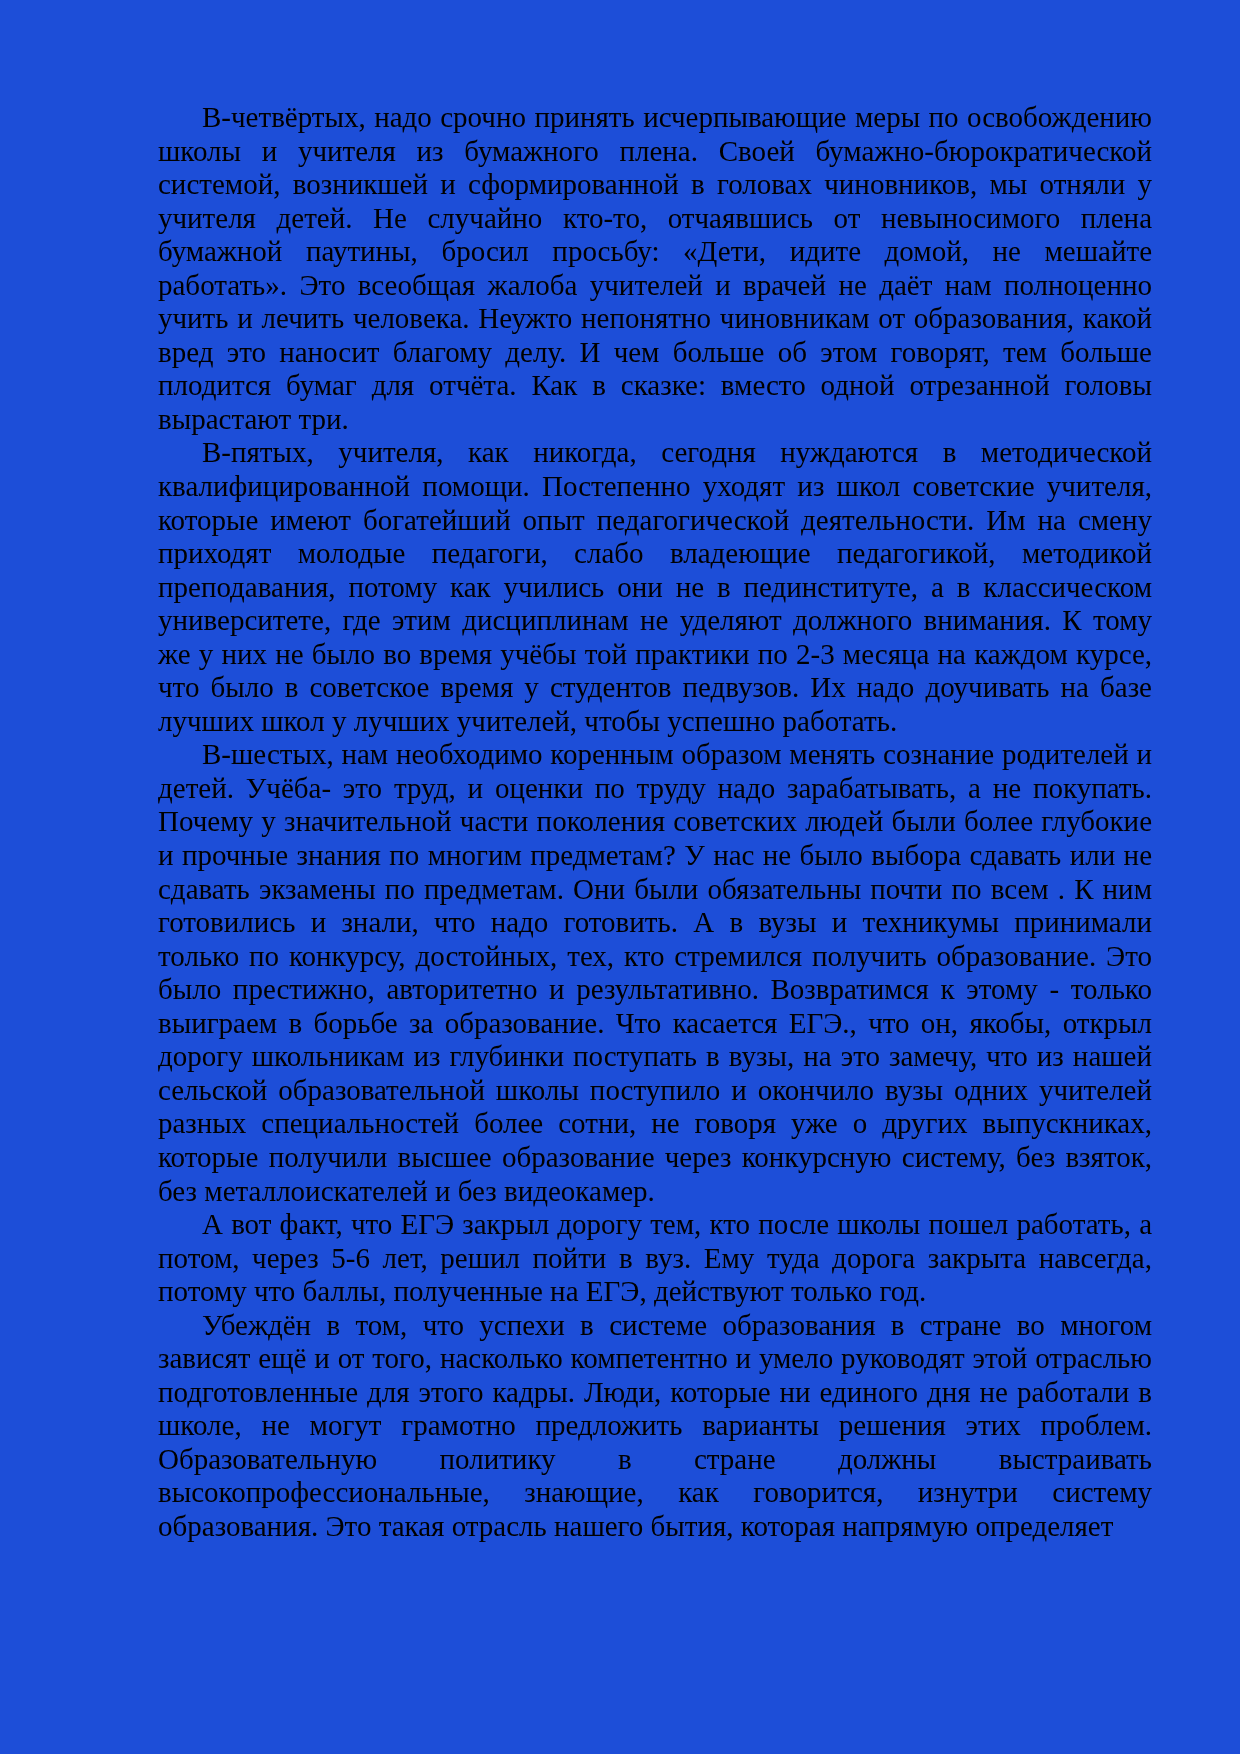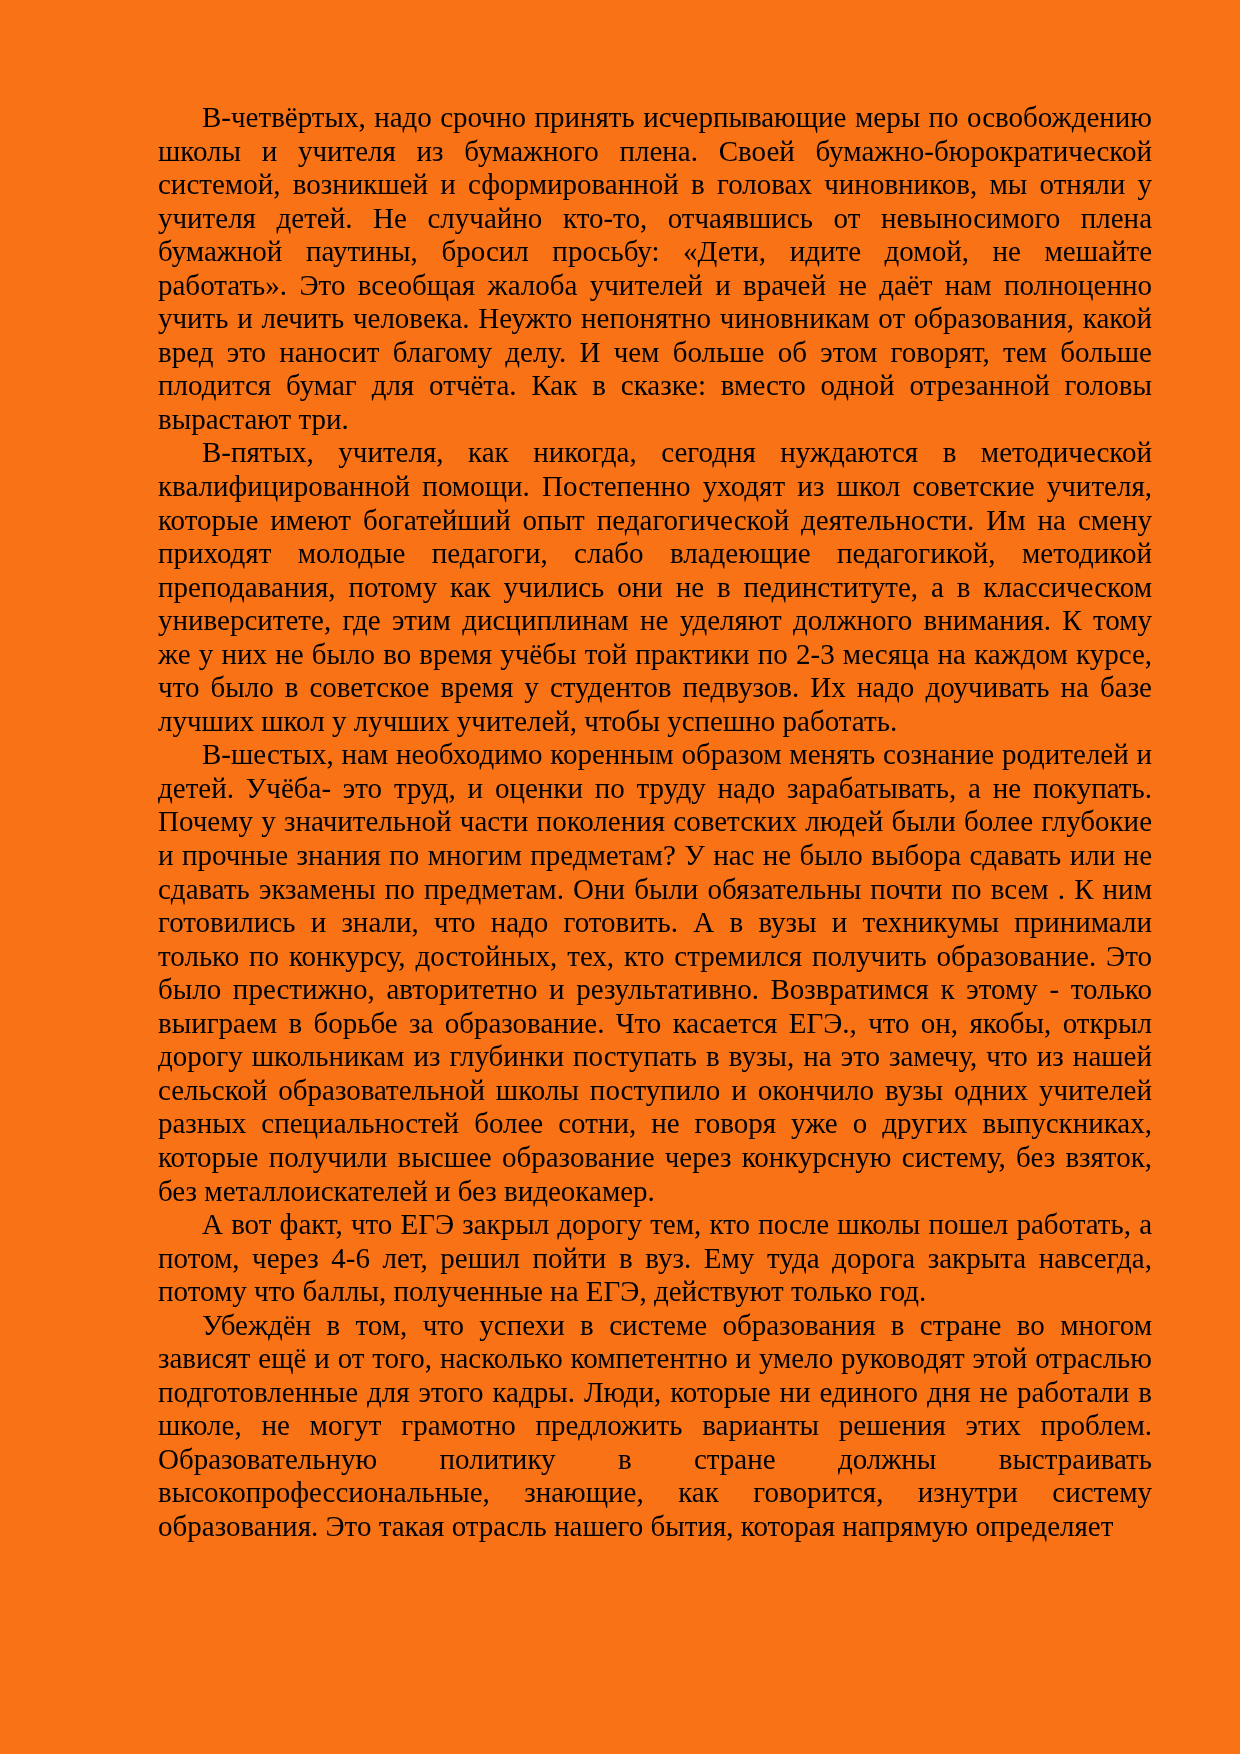--- a/index.html
+++ b/index.html
@@ -9,21 +9,21 @@
   }
   body {
     width: 1240px;
     height: 1754px;
     overflow: hidden;
   }
   .page {
     box-sizing: border-box;
     width: 1240px;
     height: 1754px;
-    background: #f97316;
+    background: #1d4ed8;
     padding: 101px 88px 40px 158px;
   }
   .doc-text p.para {
     margin: 0;
     padding: 0;
     font-family: "Liberation Serif", "DejaVu Serif", serif;
     font-size: 29px;
     line-height: 33.55px;
     color: #000000;
     text-align: justify;
@@ -33,16 +33,16 @@
   }
 </style>
 </head>
 <body>
 
 <div class="page">
   <div class="doc-text">
     <p class="para">В-четвёртых, надо срочно принять исчерпывающие меры по освобождению школы и учителя из бумажного плена. Своей бумажно-бюрократической системой, возникшей и сформированной в головах чиновников, мы отняли у учителя детей. Не случайно кто-то, отчаявшись от невыносимого плена бумажной паутины, бросил просьбу: «Дети, идите домой, не мешайте работать». Это всеобщая жалоба учителей и врачей не даёт нам полноценно учить и лечить человека. Неужто непонятно чиновникам от образования, какой вред это наносит благому делу. И чем больше об этом говорят, тем больше плодится бумаг для отчёта. Как в сказке: вместо одной отрезанной головы вырастают три.</p>
     <p class="para">В-пятых, учителя, как никогда, сегодня нуждаются в методической квалифицированной помощи. Постепенно уходят из школ советские учителя, которые имеют богатейший опыт педагогической деятельности. Им на смену приходят молодые педагоги, слабо владеющие педагогикой, методикой преподавания, потому как учились они не в пединституте, а в классическом университете, где этим дисциплинам не уделяют должного внимания. К тому же у них не было во время учёбы той практики по 2-3 месяца на каждом курсе, что было в советское время у студентов педвузов. Их надо доучивать на базе лучших школ у лучших учителей, чтобы успешно работать.</p>
     <p class="para">В-шестых, нам необходимо коренным образом менять сознание родителей и детей. Учёба- это труд, и оценки по труду надо зарабатывать, а не покупать. Почему у значительной части поколения советских людей были более глубокие и прочные знания по многим предметам? У нас не было выбора сдавать или не сдавать экзамены по предметам. Они были обязательны почти по всем . К ним готовились и знали, что надо готовить. А в вузы и техникумы принимали только по конкурсу, достойных, тех, кто стремился получить образование. Это было престижно, авторитетно и результативно. Возвратимся к этому - только выиграем в борьбе за образование. Что касается ЕГЭ., что он, якобы, открыл дорогу школьникам из глубинки поступать в вузы, на это замечу, что из нашей сельской образовательной школы поступило и окончило вузы одних учителей разных специальностей более сотни, не говоря уже о других выпускниках, которые получили высшее образование через конкурсную систему, без взяток, без металлоискателей и без видеокамер.</p>
-    <p class="para">А вот факт, что ЕГЭ закрыл дорогу тем, кто после школы пошел работать, а потом, через 4-6 лет, решил пойти в вуз. Ему туда дорога закрыта навсегда, потому что баллы, полученные на ЕГЭ, действуют только год.</p>
+    <p class="para">А вот факт, что ЕГЭ закрыл дорогу тем, кто после школы пошел работать, а потом, через 5-6 лет, решил пойти в вуз. Ему туда дорога закрыта навсегда, потому что баллы, полученные на ЕГЭ, действуют только год.</p>
     <p class="para">Убеждён в том, что успехи в системе образования в стране во многом зависят ещё и от того, насколько компетентно и умело руководят этой отраслью подготовленные для этого кадры. Люди, которые ни единого дня не работали в школе, не могут грамотно предложить варианты решения этих проблем. Образовательную политику в стране должны выстраивать высокопрофессиональные, знающие, как говорится, изнутри систему образования. Это такая отрасль нашего бытия, которая напрямую определяет</p>
   </div>
 </div>
 
 </body></html>

